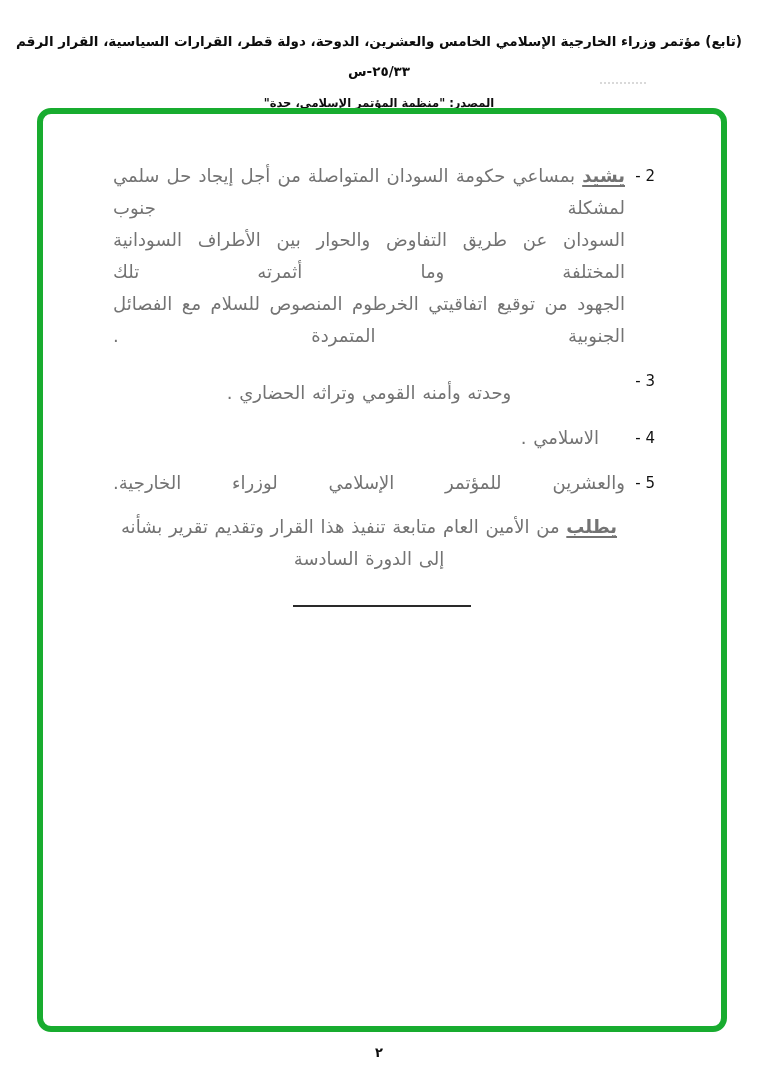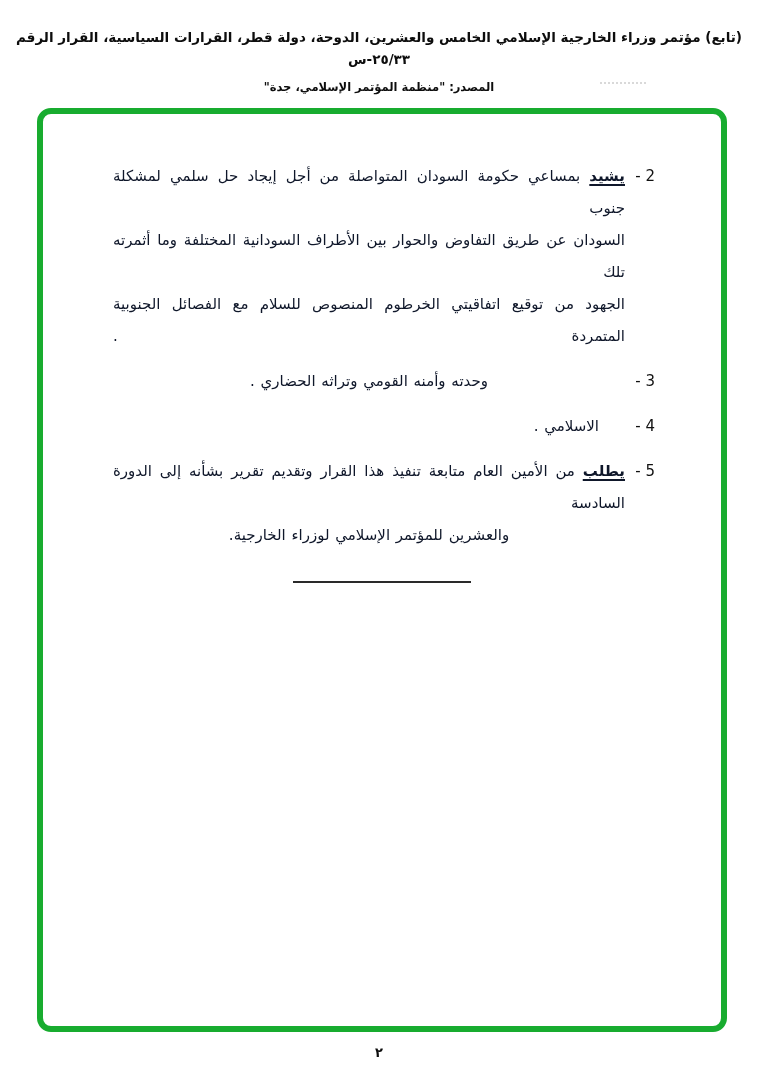--- a/index.html
+++ b/index.html
@@ -16,21 +16,21 @@
   .header {
     direction: rtl;
     text-align: center;
     padding-top: 26px;
   }
   .header-line1 {
     font-size: 13.5px;
     font-weight: bold;
     color: #0d0d0d;
     letter-spacing: 0px;
-    line-height: 22px;
+    line-height: 30px;
   }
   .header-line2 {
     font-size: 11.5px;
     font-weight: bold;
     color: #0d0d0d;
     margin-top: 8px;
     line-height: 18px;
   }
   
   .smudge {
@@ -67,31 +67,31 @@
   .num {
     flex: 0 0 26px;
     font-size: 15px;
     line-height: 32px;
     text-align: right;
     color: #111;
     white-space: nowrap;
   }
   .lines { flex: 1 1 auto; min-width: 0; }
   .line {
-    font-size: 15px;
+    font-size: 18px;
     line-height: 32px;
-    color: #0f172a;
+    color: #737373;
     text-align: justify;
     text-align-last: justify;
     word-spacing: 1px;
   }
   .lead { font-weight: bold; }
   .lead.u { text-decoration: underline; text-underline-offset: 3px; text-decoration-thickness: 1.5px; }
   
-  .i1 .line:last-child, .i3 .line:last-child { text-align: center; text-align-last: center; }
+  .i1 .line:last-child, .i3 .line:last-child { text-align: center; text-align-last: center; margin-top: 12px; }
   .i2 .line:last-child { text-align-last: right; padding-left: 0; padding-right: 26px; box-sizing: border-box; }
   
   .end-rule {
     width: 178px;
     height: 0;
     border-top: 2px solid #2a2a2a;
     margin: 30px auto 0 auto;
   }
   
   .footer {
@@ -140,22 +140,22 @@
   <div class="item i2">
     <div class="num">4 -</div>
     <div class="lines">
             <div class="line">الاسلامي .</div>
           </div>
   </div>
 
   <div class="item i3">
     <div class="num">5 -</div>
     <div class="lines">
+            <div class="line">والعشرين للمؤتمر الإسلامي لوزراء الخارجية.</div>
             <div class="line"><span class="lead u">يطلب</span> من الأمين العام متابعة تنفيذ هذا القرار وتقديم تقرير بشأنه إلى الدورة السادسة</div>
-            <div class="line">والعشرين للمؤتمر الإسلامي لوزراء الخارجية.</div>
           </div>
   </div>
 </div>
     <div class="end-rule"></div>
   </div>
 
   <div class="footer">
     <span class="page-number">٢</span>
   </div>
 

